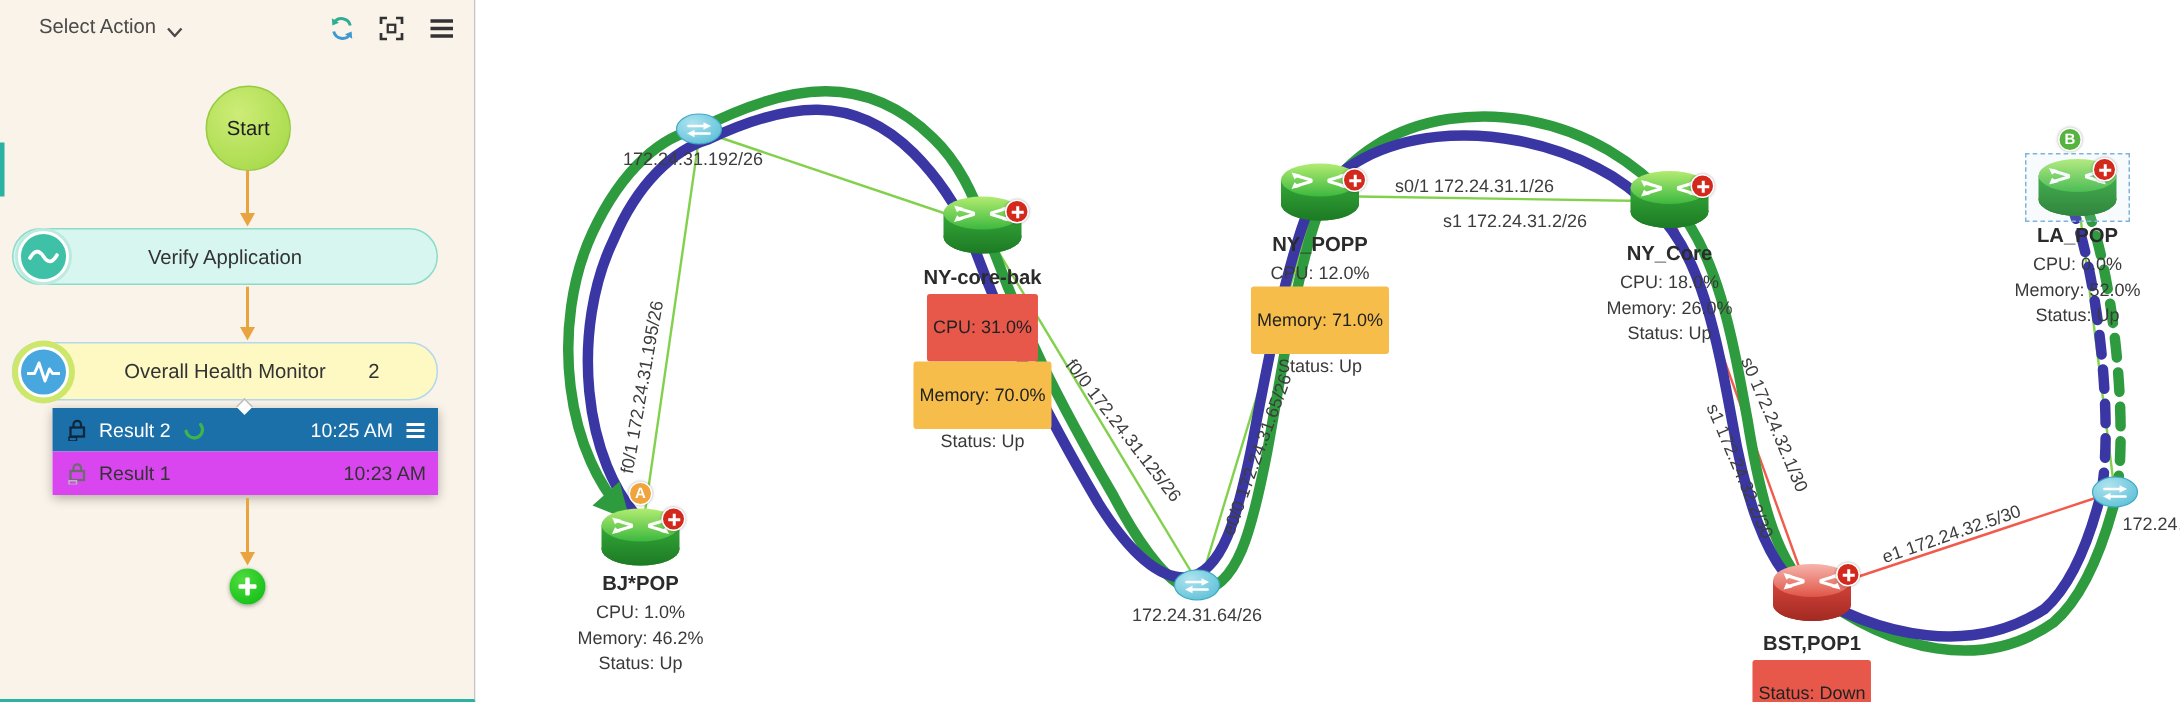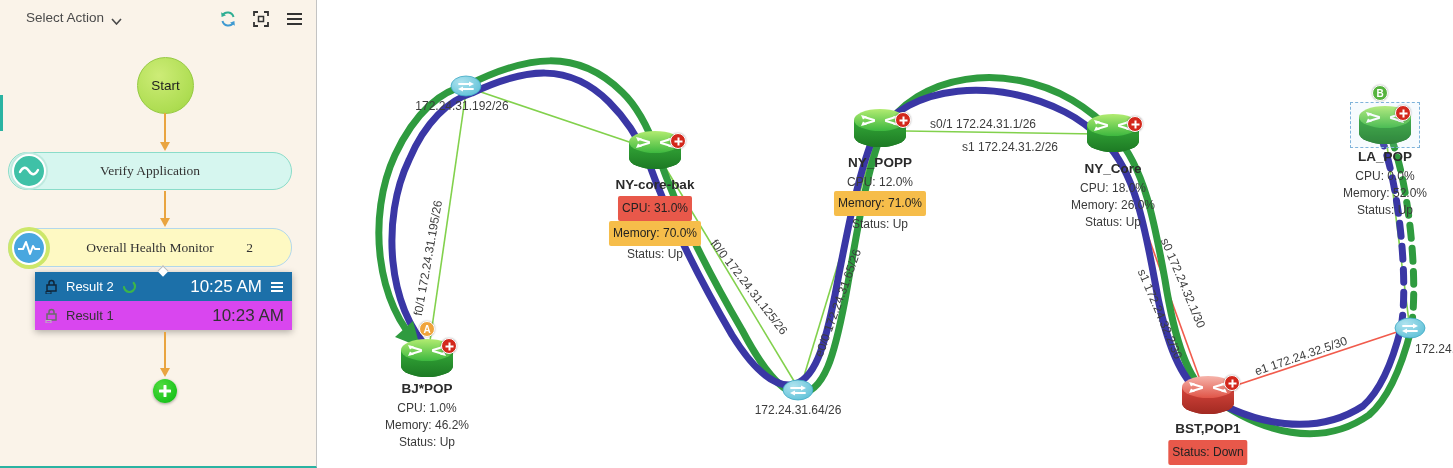--- a/index.html
+++ b/index.html
@@ -16,50 +16,50 @@
   .tools { position:absolute; right:12px; top:9px; display:flex; align-items:center; gap:13px; }
   .toolbtn { width:20px; height:20px; display:flex; align-items:center; justify-content:center; cursor:pointer; }
 
   .start-node { position:absolute; left:137px; top:57px; width:57px; height:57px; border-radius:50%;
                 background:radial-gradient(circle at 38% 32%, #cdec77, #aedd52 70%, #9ed23f);
                 border:1px solid #95ca41; display:flex; align-items:center; justify-content:center;
                 font-size:13.5px; color:#1e1e1e; }
   .flow-arrow { position:absolute; }
 
   .step-pill { position:absolute; left:8px; width:284px; border-radius:19px; display:flex;
-               align-items:center; justify-content:center; font-size:13.5px; color:#333; cursor:pointer;font-family:Liberation Serif, serif; }
+               align-items:center; justify-content:center; font-size:13.5px; color:#333; cursor:pointer; }
   .pill-verify { top:152px; height:38px; background:#d6f6ef; border:1px solid #8adcc9; }
   .pill-health { top:228px; height:39px; background:#fef9c3; border:1px solid #b3d8ec; }
   .step-icon { position:absolute; left:3px; top:50%; transform:translateY(-50%); border-radius:50%;
                display:flex; align-items:center; justify-content:center; }
   .icon-verify { width:34px; height:34px; background:#3fc1a7; border:2px solid #fff; box-shadow:0 0 0 2px #bdeadf; }
   .icon-health { width:34px; height:34px; background:#49a7df; border:2px solid #fff; box-shadow:0 0 0 4px #cde76a; }
   .pill-count { position:absolute; right:38px; font-size:13.5px; color:#333; }
 
   .results-panel { position:absolute; left:35px; top:272px; width:257px; background:#fff;
                    box-shadow:0 2px 7px rgba(0,0,0,.3); }
   .caret { position:absolute; left:124px; top:-5px; width:8px; height:8px; background:#fff;
            border-left:1px solid #bbb; border-top:1px solid #bbb; transform:rotate(45deg); }
   .result-row { height:29px; display:flex; align-items:center; padding:0 8px 0 10px; gap:8px;
                 font-size:13px; cursor:pointer; }
   .result-row.selected { background:#1c70a9; color:#fff; }
   .result-row.plain { background:#d946ef; color:#333; }
-  .result-time { margin-left:auto; font-size:17px; }
+  .result-time { margin-left:auto; font-size:13px; }
   .plus-btn { position:absolute; left:153px; top:379px; width:24px; height:24px; border-radius:50%;
               background:radial-gradient(circle at 35% 30%, #4fdc3f, #1ec41e 70%, #17ad17);
               box-shadow:0 1px 3px rgba(0,0,0,.35); display:flex; align-items:center; justify-content:center; cursor:pointer; }
 
   
   .canvas { position:absolute; left:317px; top:0; width:1136px; height:468px; background:#fff; }
   .canvas svg.net { position:absolute; left:0; top:0; }
 
   .nstack { position:absolute; transform:translateX(-50%); text-align:center; white-space:nowrap; }
   .nname { font-size:13.5px; font-weight:700; color:#2b2b2b; margin-bottom:4px; }
   .nstat { font-size:12px; color:#3a3a3a; line-height:17px; }
-  .chip  { display:inline-block; padding:4px 4px; border-radius:2px; color:#222; }
+  .chip  { display:inline-block; padding:14px 4px; border-radius:2px; color:#222; }
   .chip.crit { background:#e8584a; }
   .chip.warn { background:#f6bd4a; }
 
   .llabel { position:absolute; font-size:12px; color:#3d3d3d; white-space:nowrap; }
 
   .badge { position:absolute; width:16px; height:16px; border-radius:50%; border:1.5px solid #fff;
            display:flex; align-items:center; justify-content:center; font-size:10px; font-weight:700;
            color:#fff; box-shadow:0 0 2px rgba(0,0,0,.35); }
   .badge-a { background:#f0a43c; }
   .badge-b { background:#56b33e; }

